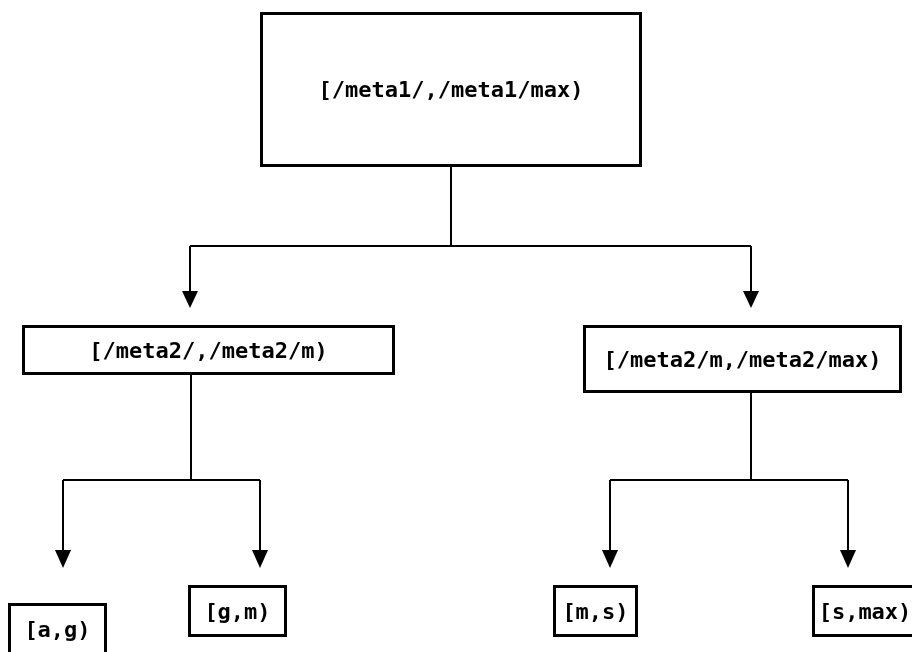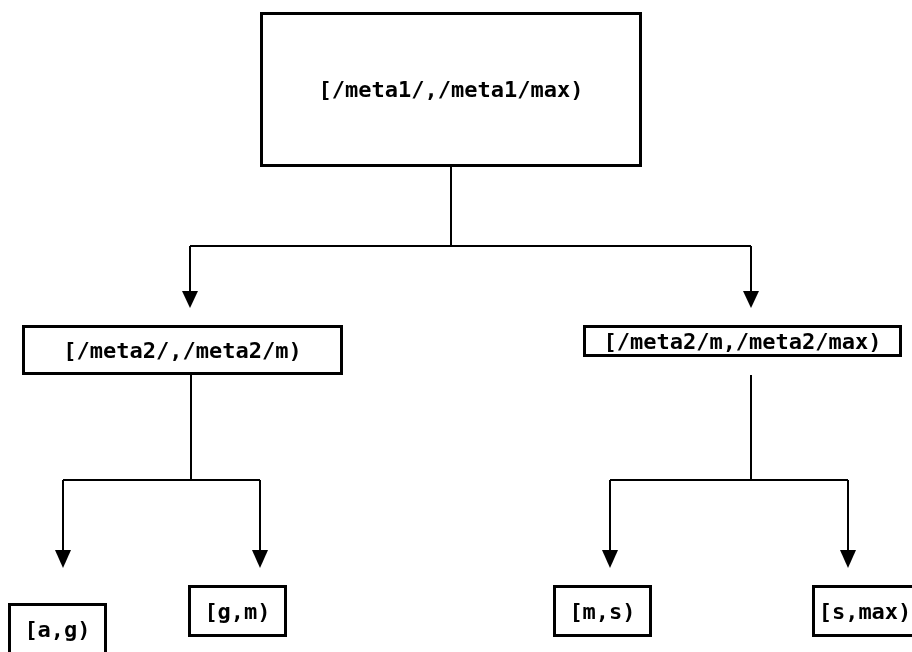--- a/index.html
+++ b/index.html
@@ -29,25 +29,25 @@
     background: #ffffff;
     color: #000000;
     display: flex;
     align-items: center;
     justify-content: center;
     font-size: 22px;
     font-weight: bold;
     white-space: nowrap;
   }
   .node-root   { left: 260px; top: 12px;  width: 382px; height: 155px; }
-  .node-l2a    { left: 22px;  top: 325px; width: 321px; height: 50px;  }
-  .node-l2b    { left: 583px; top: 325px; width: 319px; height: 32px;  }
+  .node-l2a    { left: 22px;  top: 325px; width: 373px; height: 50px;  }
+  .node-l2b    { left: 583px; top: 325px; width: 319px; height: 68px;  }
   .node-l3a    { left: 8px;   top: 603px; width: 99px;  height: 52px;  }
   .node-l3b    { left: 188px; top: 585px; width: 99px;  height: 52px;  }
-  .node-l3c    { left: 553px; top: 585px; width: 99px;  height: 52px;  }
+  .node-l3c    { left: 553px; top: 585px; width: 85px;  height: 52px;  }
   .node-l3d    { left: 812px; top: 585px; width: 106px; height: 52px;  }
 </style>
 </head>
 <body>
 
 <div class="canvas">
 
   <svg class="edges" viewBox="0 0 912 652" aria-hidden="true">
     <g stroke="#000000" stroke-width="2" fill="none">
 

